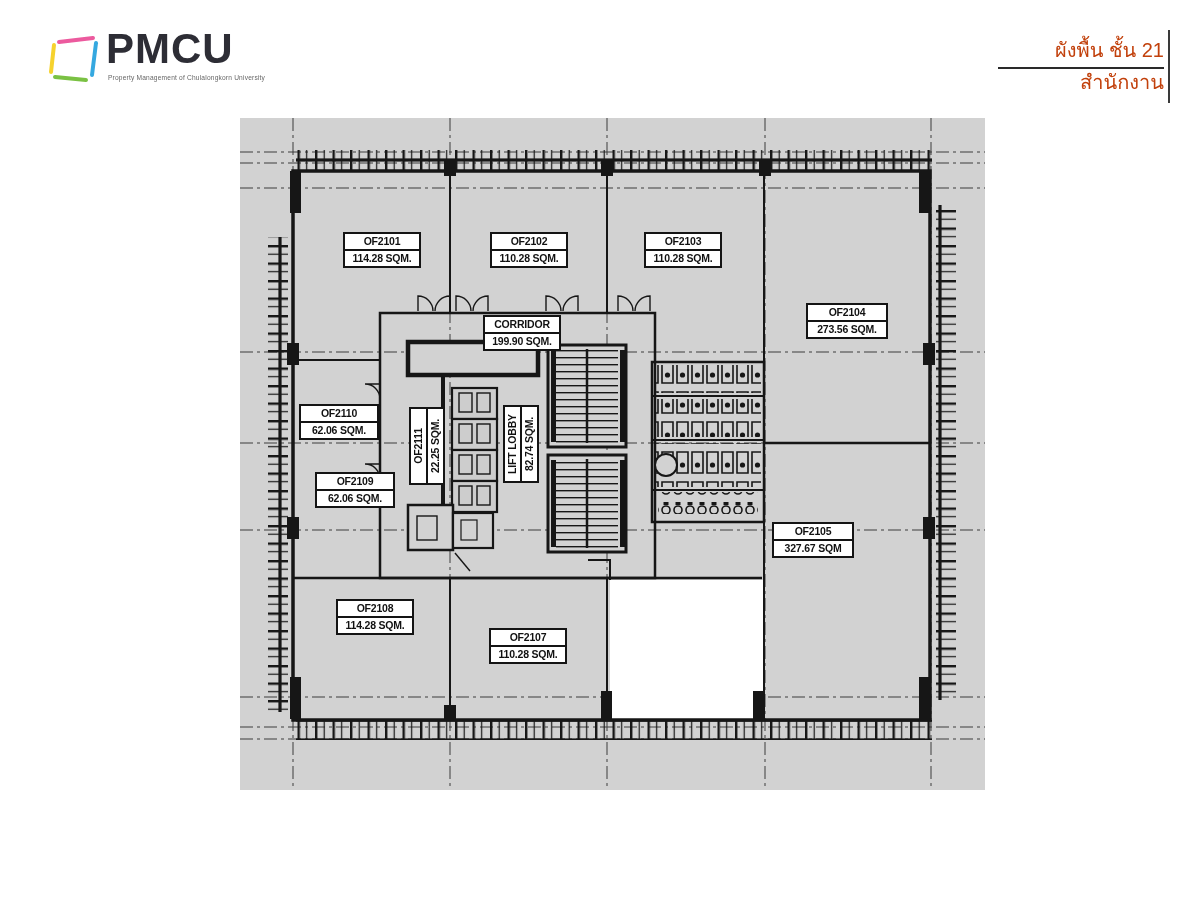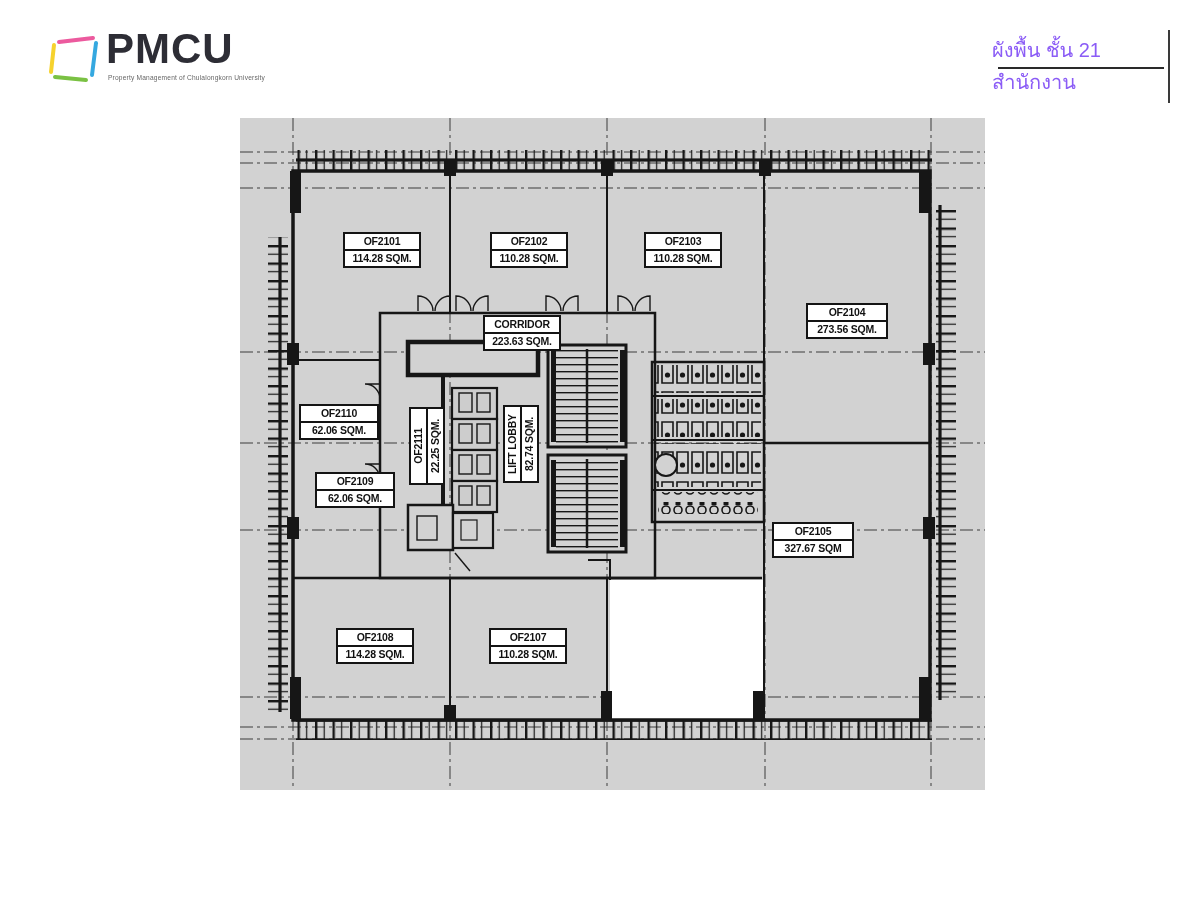--- a/index.html
+++ b/index.html
@@ -7,22 +7,22 @@
         font-family:"Liberation Sans",sans-serif;}
 
   
   .logo-mark{position:absolute;left:42px;top:30px;width:60px;height:60px;}
   .brand-name{position:absolute;left:106px;top:26px;font-size:42px;font-weight:bold;
               color:#2d2d35;letter-spacing:1px;line-height:46px;}
   .brand-tagline{position:absolute;left:108px;top:74px;font-size:6.6px;color:#666;
                  letter-spacing:.2px;}
   .brand-secondary{position:absolute;left:232px;top:34px;font-size:32px;font-weight:bold;
                    color:#1d1d21;letter-spacing:3px;line-height:40px;}
-  .plan-title-thai{position:absolute;left:992px;top:34px;width:172px;text-align:left;
-                   font-size:20px;color:#8b5cf6;}
+  .plan-title-thai{position:absolute;left:992px;top:34px;width:172px;text-align:right;
+                   font-size:20px;color:#c2410c;}
   .title-rule{position:absolute;left:998px;top:67px;width:166px;height:2px;background:#2a2a2a;}
   .unit-summary{position:absolute;left:992px;top:74px;width:172px;text-align:center;
                 font-size:20px;color:#1c1c1c;}
   .unit-summary sup{font-size:11px;}
   .title-right-bar{position:absolute;left:1168px;top:30px;width:2px;height:73px;background:#3a3a3a;}
 
   
   .plan-label{position:absolute;background:#fff;border:2px solid #141414;text-align:center;
               font-size:10.5px;font-weight:bold;color:#111;line-height:15px;letter-spacing:-.2px;}
   .plan-label .r1{border-bottom:2px solid #141414;padding:0 2px;white-space:nowrap;}
@@ -233,31 +233,31 @@
     <div class="r2">327.67 SQM</div>
   </div>
   <div class="plan-label" style="left:299px;top:404px;width:76px">
     <div class="r1">OF2110</div>
     <div class="r2">62.06 SQM.</div>
   </div>
   <div class="plan-label" style="left:315px;top:472px;width:76px">
     <div class="r1">OF2109</div>
     <div class="r2">62.06 SQM.</div>
   </div>
-  <div class="plan-label" style="left:336px;top:628px;width:74px">
+  <div class="plan-label" style="left:336px;top:599px;width:74px">
     <div class="r1">OF2108</div>
     <div class="r2">114.28 SQM.</div>
   </div>
   <div class="plan-label" style="left:489px;top:628px;width:74px">
     <div class="r1">OF2107</div>
     <div class="r2">110.28 SQM.</div>
   </div>
   <div class="plan-label" style="left:483px;top:315px;width:74px">
     <div class="r1">CORRIDOR</div>
-    <div class="r2">223.63 SQM.</div>
+    <div class="r2">199.90 SQM.</div>
   </div>
   <div class="plan-label vertical" style="left:388px;top:428px;width:74px">
     <div class="r1">OF2111</div>
     <div class="r2">22.25 SQM.</div>
   </div>
   <div class="plan-label vertical" style="left:482px;top:426px;width:74px">
     <div class="r1">LIFT LOBBY</div>
     <div class="r2">82.74 SQM.</div>
   </div>
 

